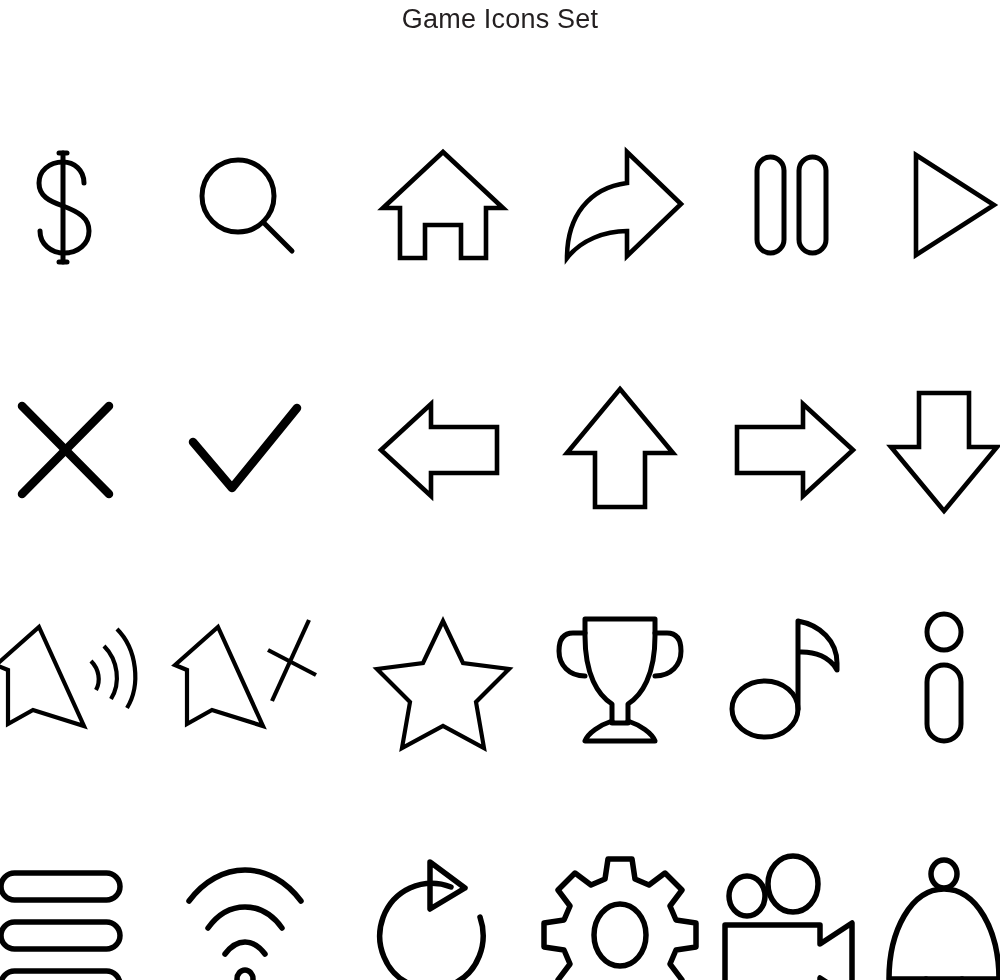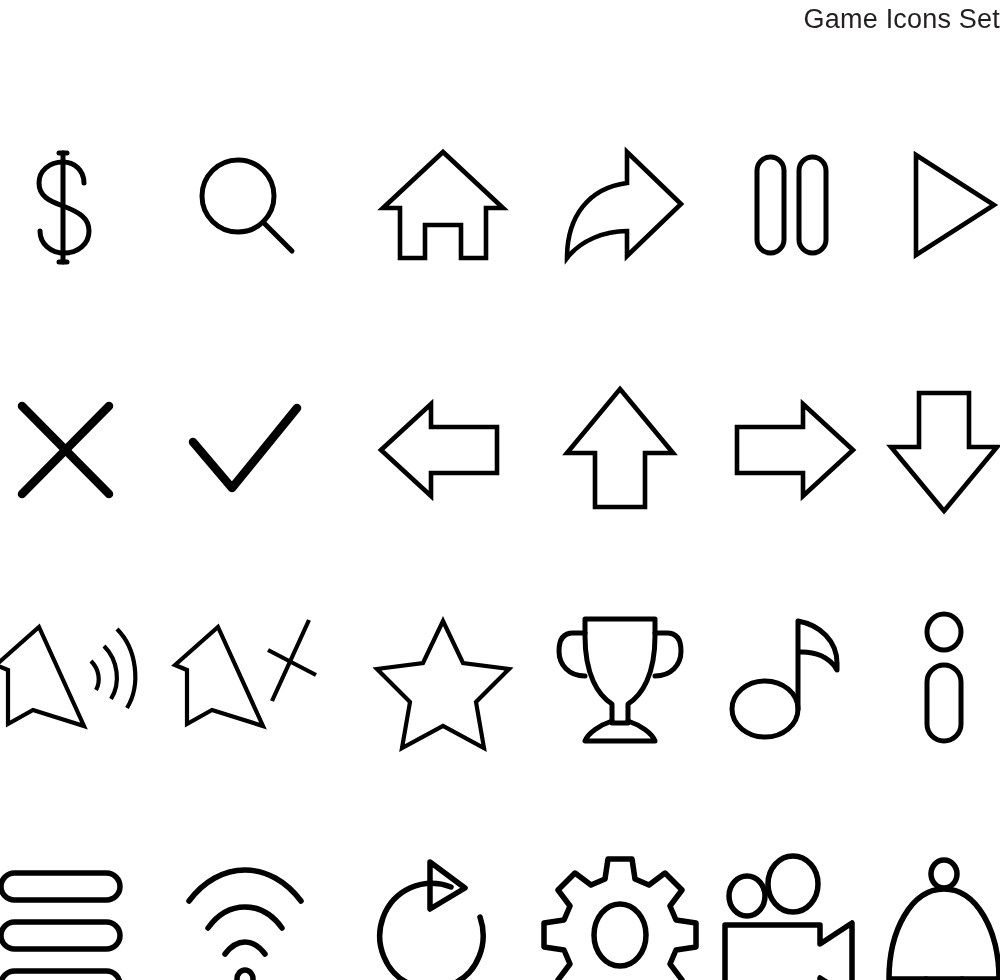--- a/index.html
+++ b/index.html
@@ -18,21 +18,21 @@
     position: relative;
     width: 1000px;
     height: 980px;
     background: #ffffff;
   }
   #page-title {
     position: absolute;
     top: 2px;
     left: 0;
     width: 1000px;
-    text-align: right;
+    text-align: center;
     font-family: "Liberation Sans", sans-serif;
     font-size: 27px;
     font-weight: 400;
     letter-spacing: 0.2px;
     color: #231f20;
     line-height: 34px;
   }
   .icon-grid {
     position: absolute;
     top: 0;

